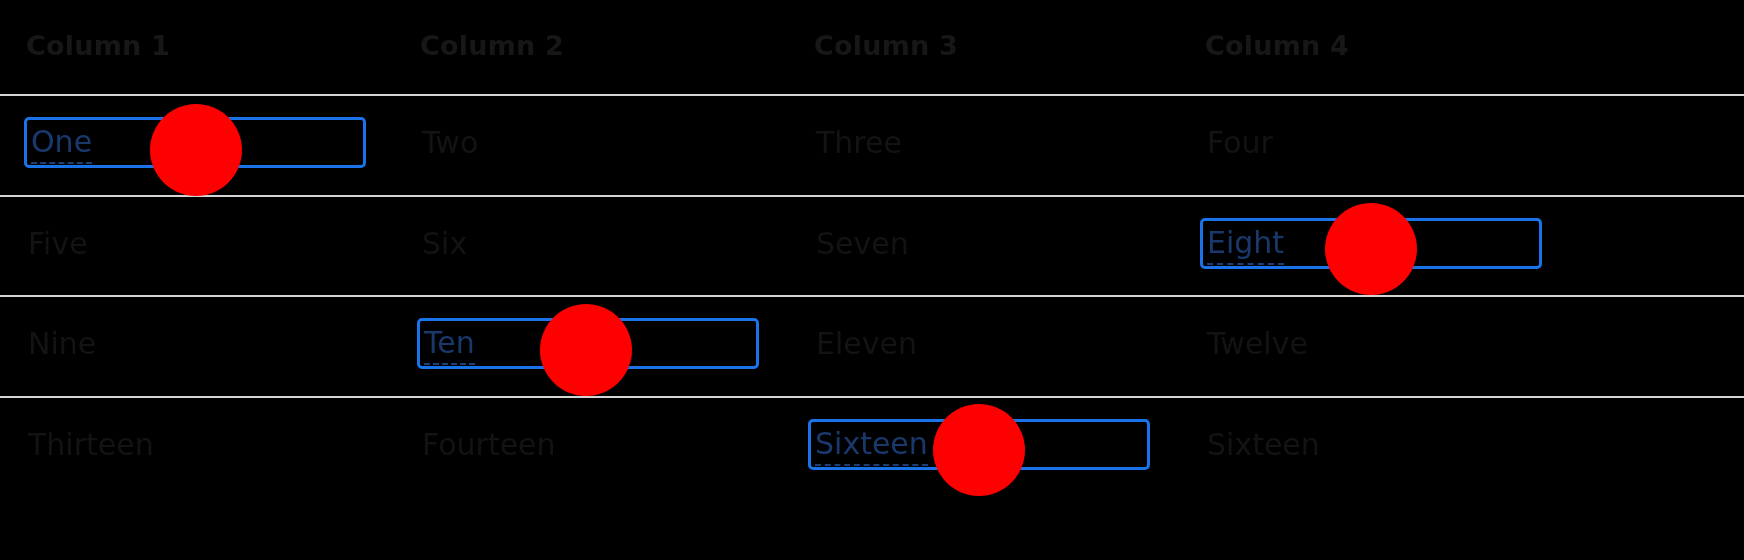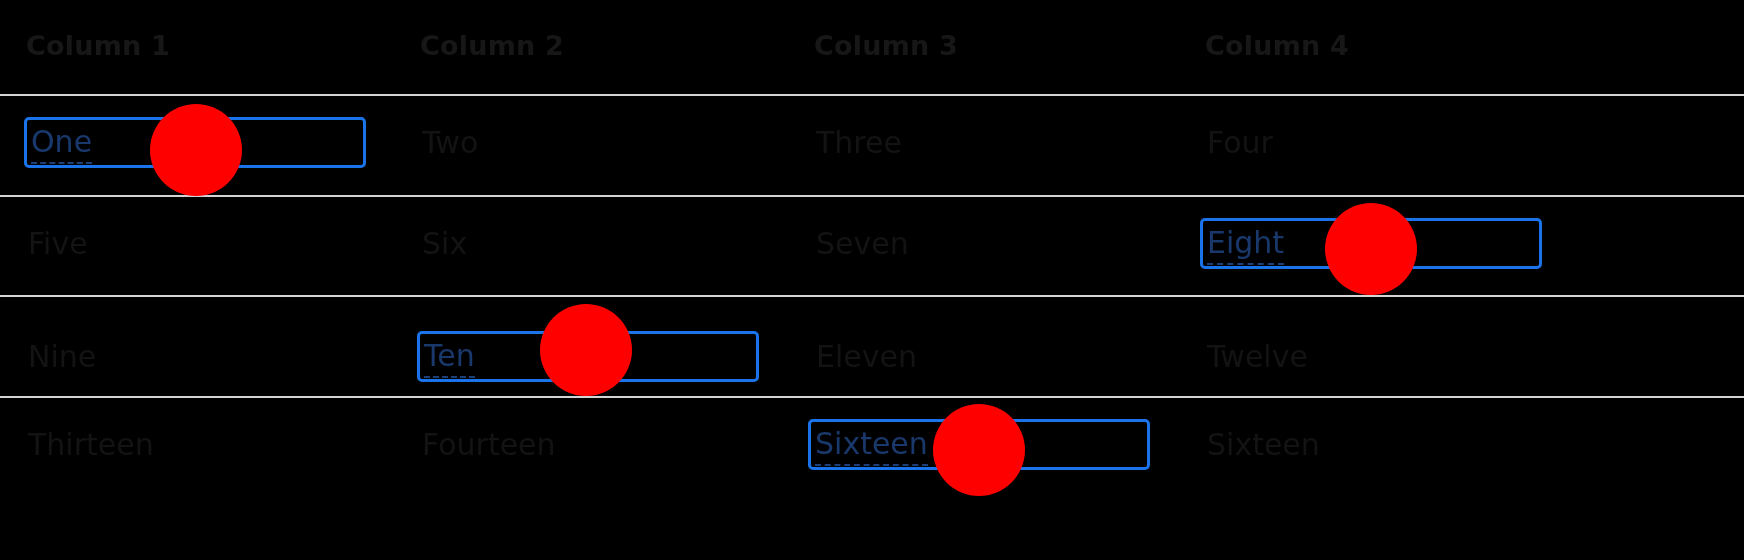--- a/index.html
+++ b/index.html
@@ -145,21 +145,21 @@
           <div class="cell-text">Six</div>
         </div>
         <div class="cell" style="left: 814px;">
           <div class="cell-text">Seven</div>
         </div>
         <div class="cell highlight" style="left: 1200px;">
           <div class="focus-box"></div>
           <div class="cell-text"><span class="label-underline">Eight</span></div>
         </div>
       </div>
-      <div class="row" style="top: 309px; height: 100px;">
+      <div class="row" style="top: 296px; height: 100px;">
         <div class="cell" style="left: 26px;">
           <div class="cell-text">Nine</div>
         </div>
         <div class="cell highlight" style="left: 417px;">
           <div class="focus-box"></div>
           <div class="cell-text"><span class="label-underline">Ten</span></div>
         </div>
         <div class="cell" style="left: 814px;">
           <div class="cell-text">Eleven</div>
         </div>

